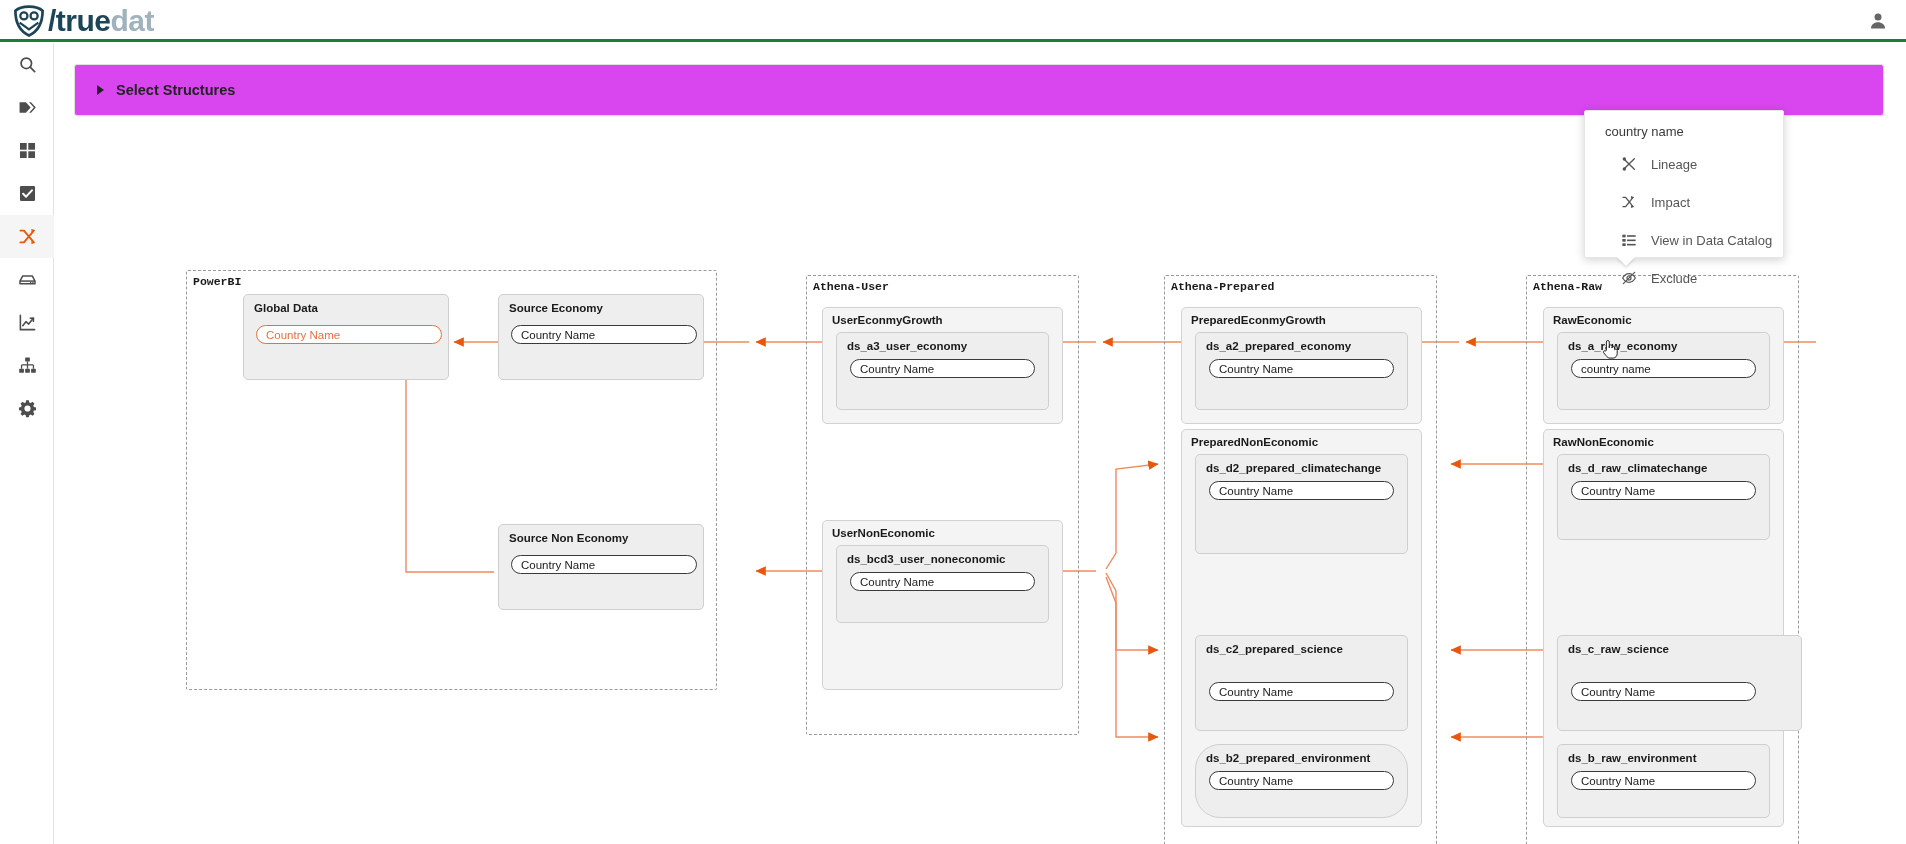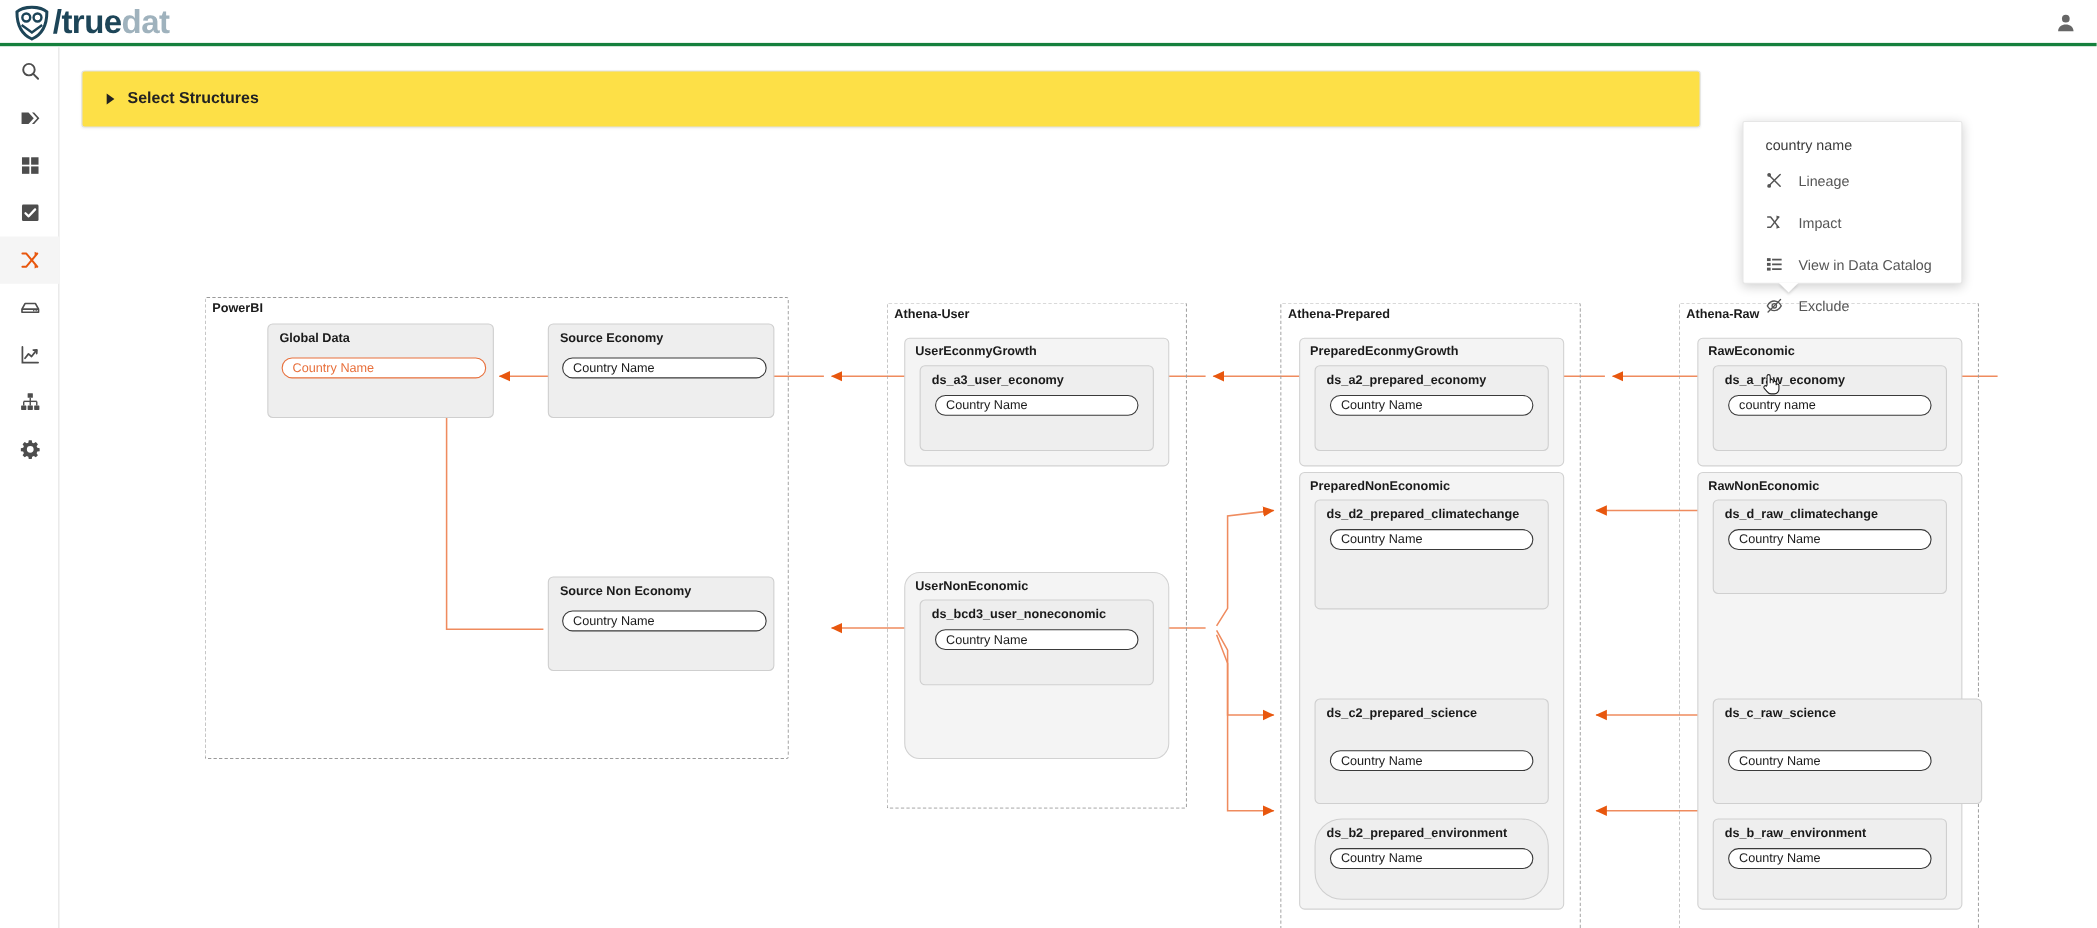--- a/index.html
+++ b/index.html
@@ -49,22 +49,22 @@
 
   
   .content {
     position: absolute; left: 54px; top: 43px;
     width: 1852px; height: 801px;
     background: #ffffff;
   }
 
   .panel {
     position: absolute; left: 20px; top: 21px;
-    width: 1472px; height: 52px;
-    background: #fde047;
+    width: 1810px; height: 52px;
+    background: #d946ef;
     border: 1px solid #e0e0e0;
     border-radius: 3px;
     box-shadow: 0 1px 2px rgba(0,0,0,0.05);
   }
   .panel-header {
     display: flex; align-items: center;
     height: 50px; padding-left: 22px;
     font-size: 14.5px; font-weight: bold; color: #222;
     cursor: pointer;
   }
@@ -79,20 +79,21 @@
   
   .canvas { position: absolute; left: 0; top: 0; width: 1852px; height: 801px; }
   .canvas svg.links { position: absolute; left: 0; top: 0; width: 1852px; height: 801px; pointer-events: none; }
 
   
   .sys {
     position: absolute;
     border: 1px dashed #9a9a9a;
     border-radius: 2px;
     background: transparent;
+    font-family: Liberation Mono, monospace;
   }
   .sys-label {
     position: absolute; left: 6px; top: 4px;
     font-size: 11.5px; font-weight: bold; color: #1a1a1a;
     white-space: nowrap;
   }
 
   
   .grp {
     position: absolute;
@@ -156,21 +157,21 @@
     border-right: 9px solid transparent;
     border-top: 9px solid #fff;
     filter: drop-shadow(0 2px 1px rgba(0,0,0,0.12));
   }
   .ctx-title {
     padding: 13px 0 6px 20px;
     font-size: 13px; color: #3b3b3b;
   }
   .ctx-item {
     display: flex; align-items: center;
-    height: 38px; padding-left: 20px;
+    height: 38px; padding-left: 36px;
     font-size: 13px; color: #555;
     cursor: pointer;
   }
   .ctx-ico {
     width: 16px; height: 16px; margin-right: 14px;
     color: #555; flex: 0 0 16px;
   }
   .ctx-ico svg { width: 16px; height: 16px; display: block; }
 
   
@@ -333,21 +334,21 @@
     </div>
 
     <div class="grp" style="left:768px; top:264px; width:241px; height:117px;">
       <div class="grp-label">UserEconmyGrowth</div>
       <div class="node" style="left:13px; top:24px; width:213px; height:78px;">
         <div class="node-label">ds_a3_user_economy</div>
         <div class="field" style="left:13px; top:26px; width:185px;">Country Name</div>
       </div>
     </div>
 
-    <div class="grp" style="left:768px; top:477px; width:241px; height:170px;border-radius:14px;">
+    <div class="grp" style="left:768px; top:477px; width:241px; height:170px;">
       <div class="grp-label">UserNonEconomic</div>
       <div class="node" style="left:13px; top:24px; width:213px; height:78px;">
         <div class="node-label">ds_bcd3_user_noneconomic</div>
         <div class="field" style="left:13px; top:26px; width:185px;">Country Name</div>
       </div>
     </div>
 
     <div class="sys" style="left:1110px; top:232px; width:273px; height:580px;">
       <div class="sys-label">Athena-Prepared</div>
     </div>

